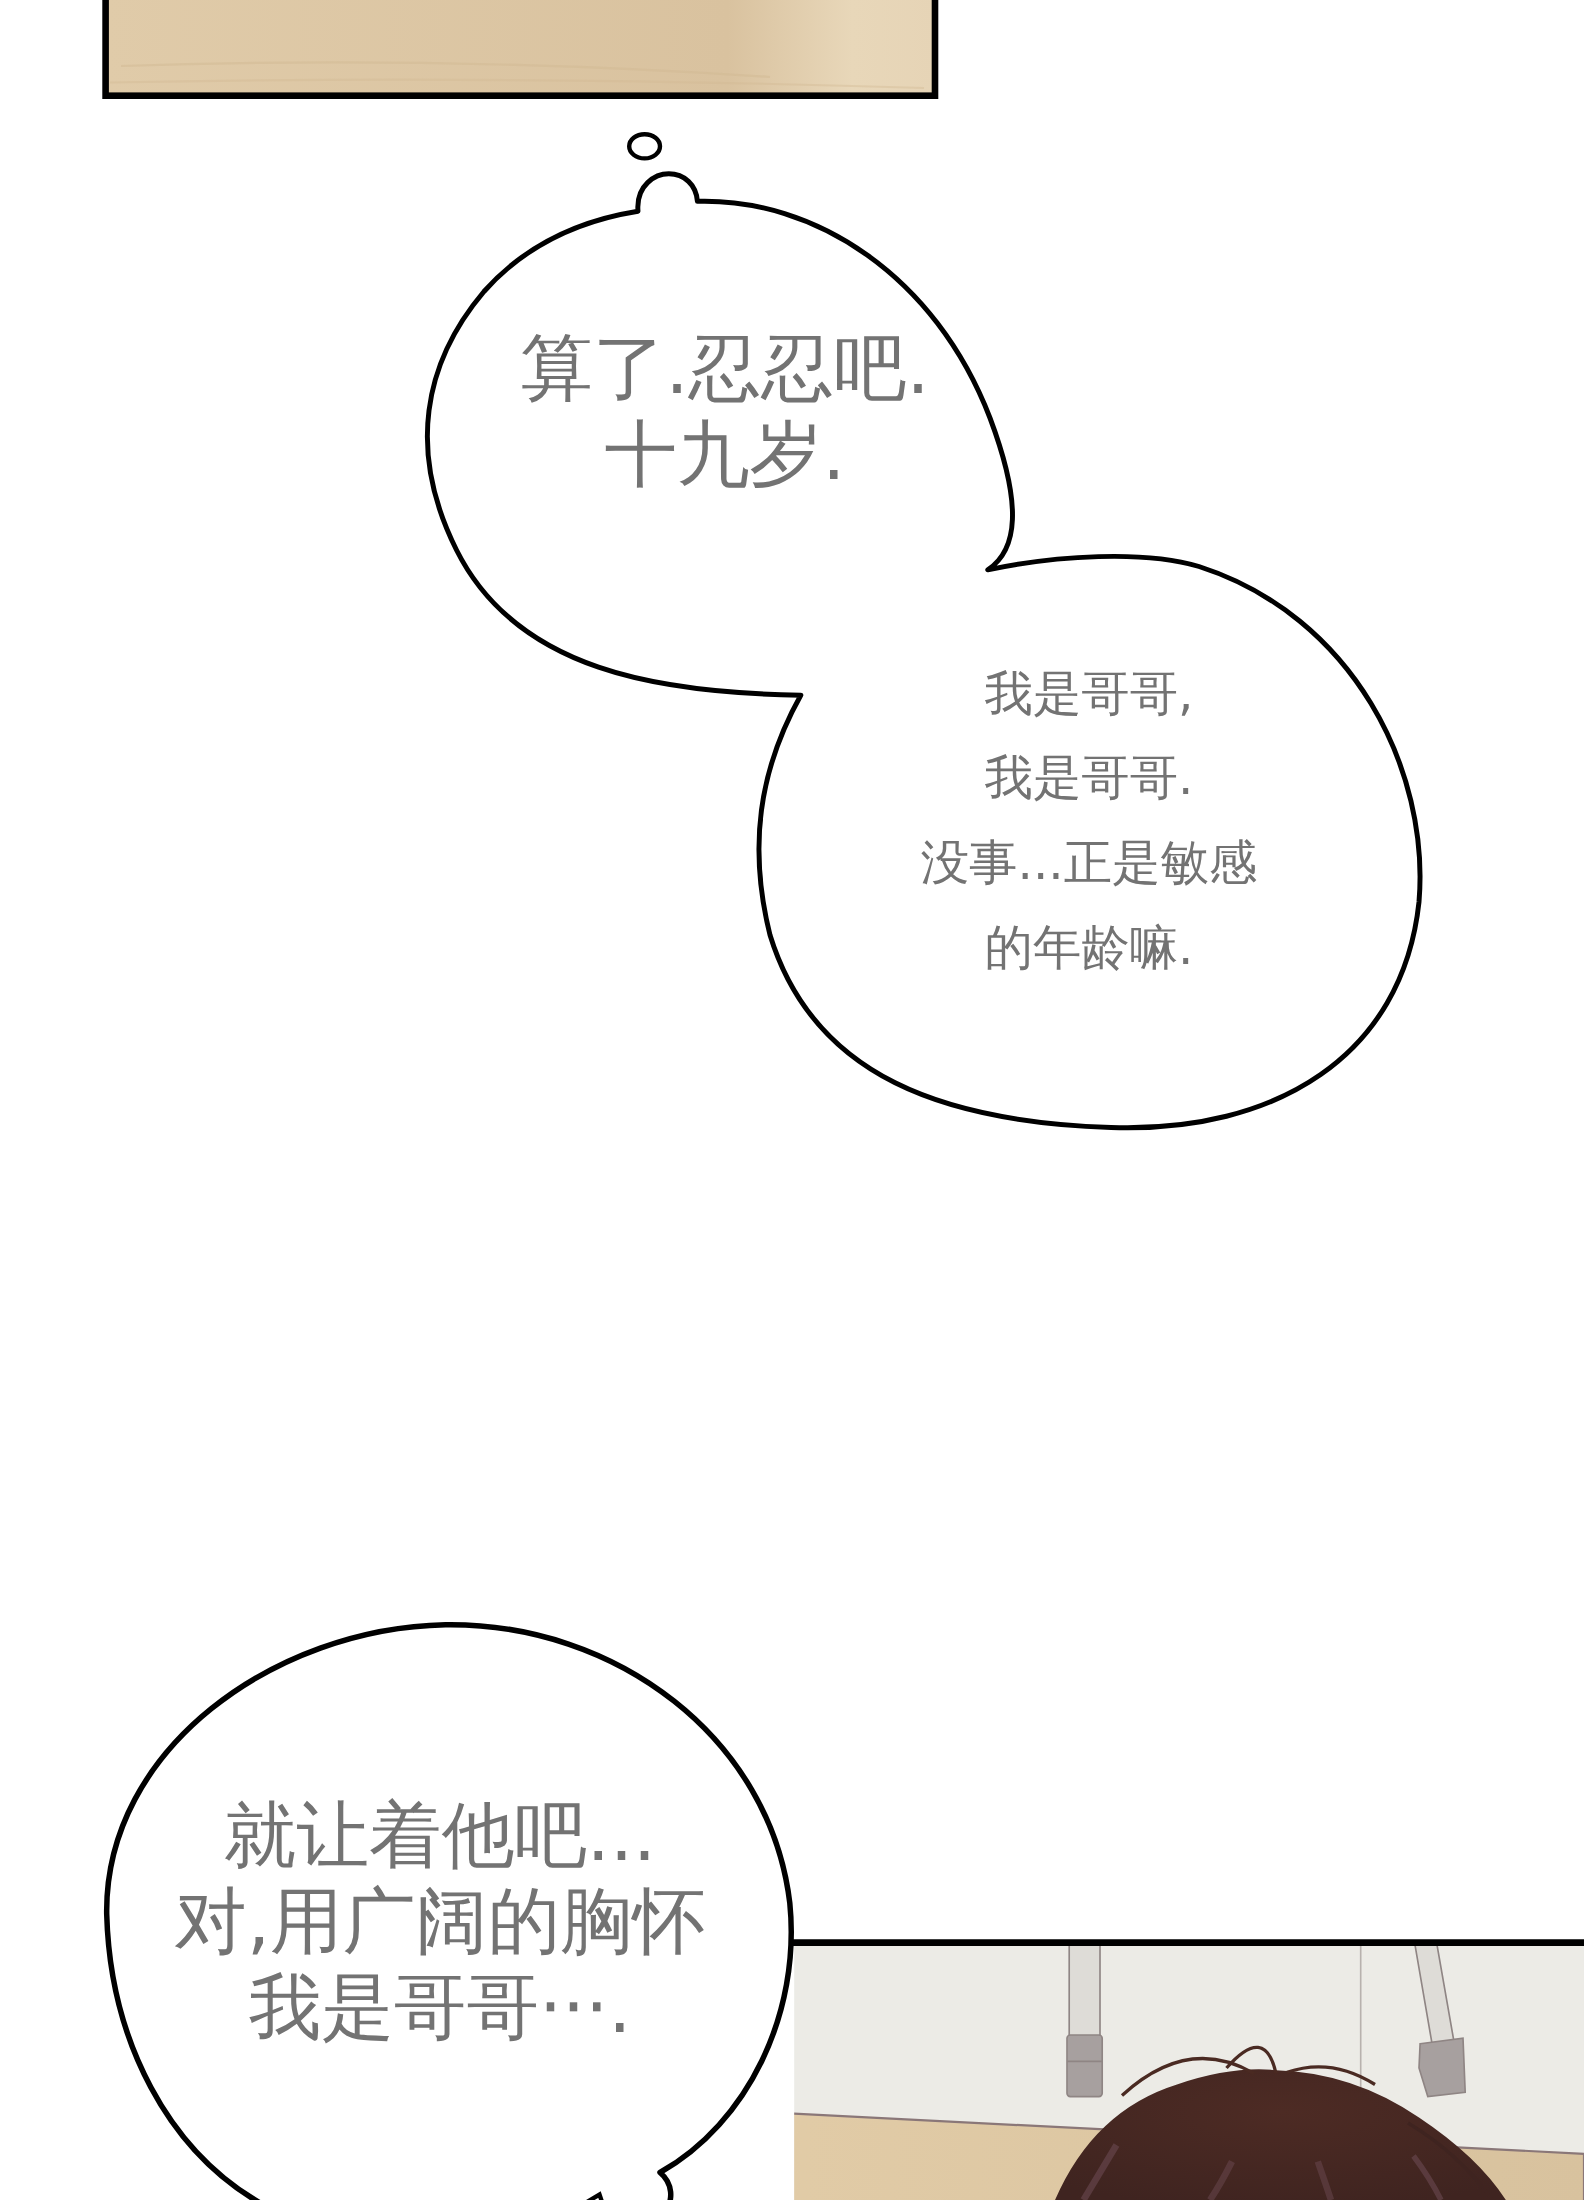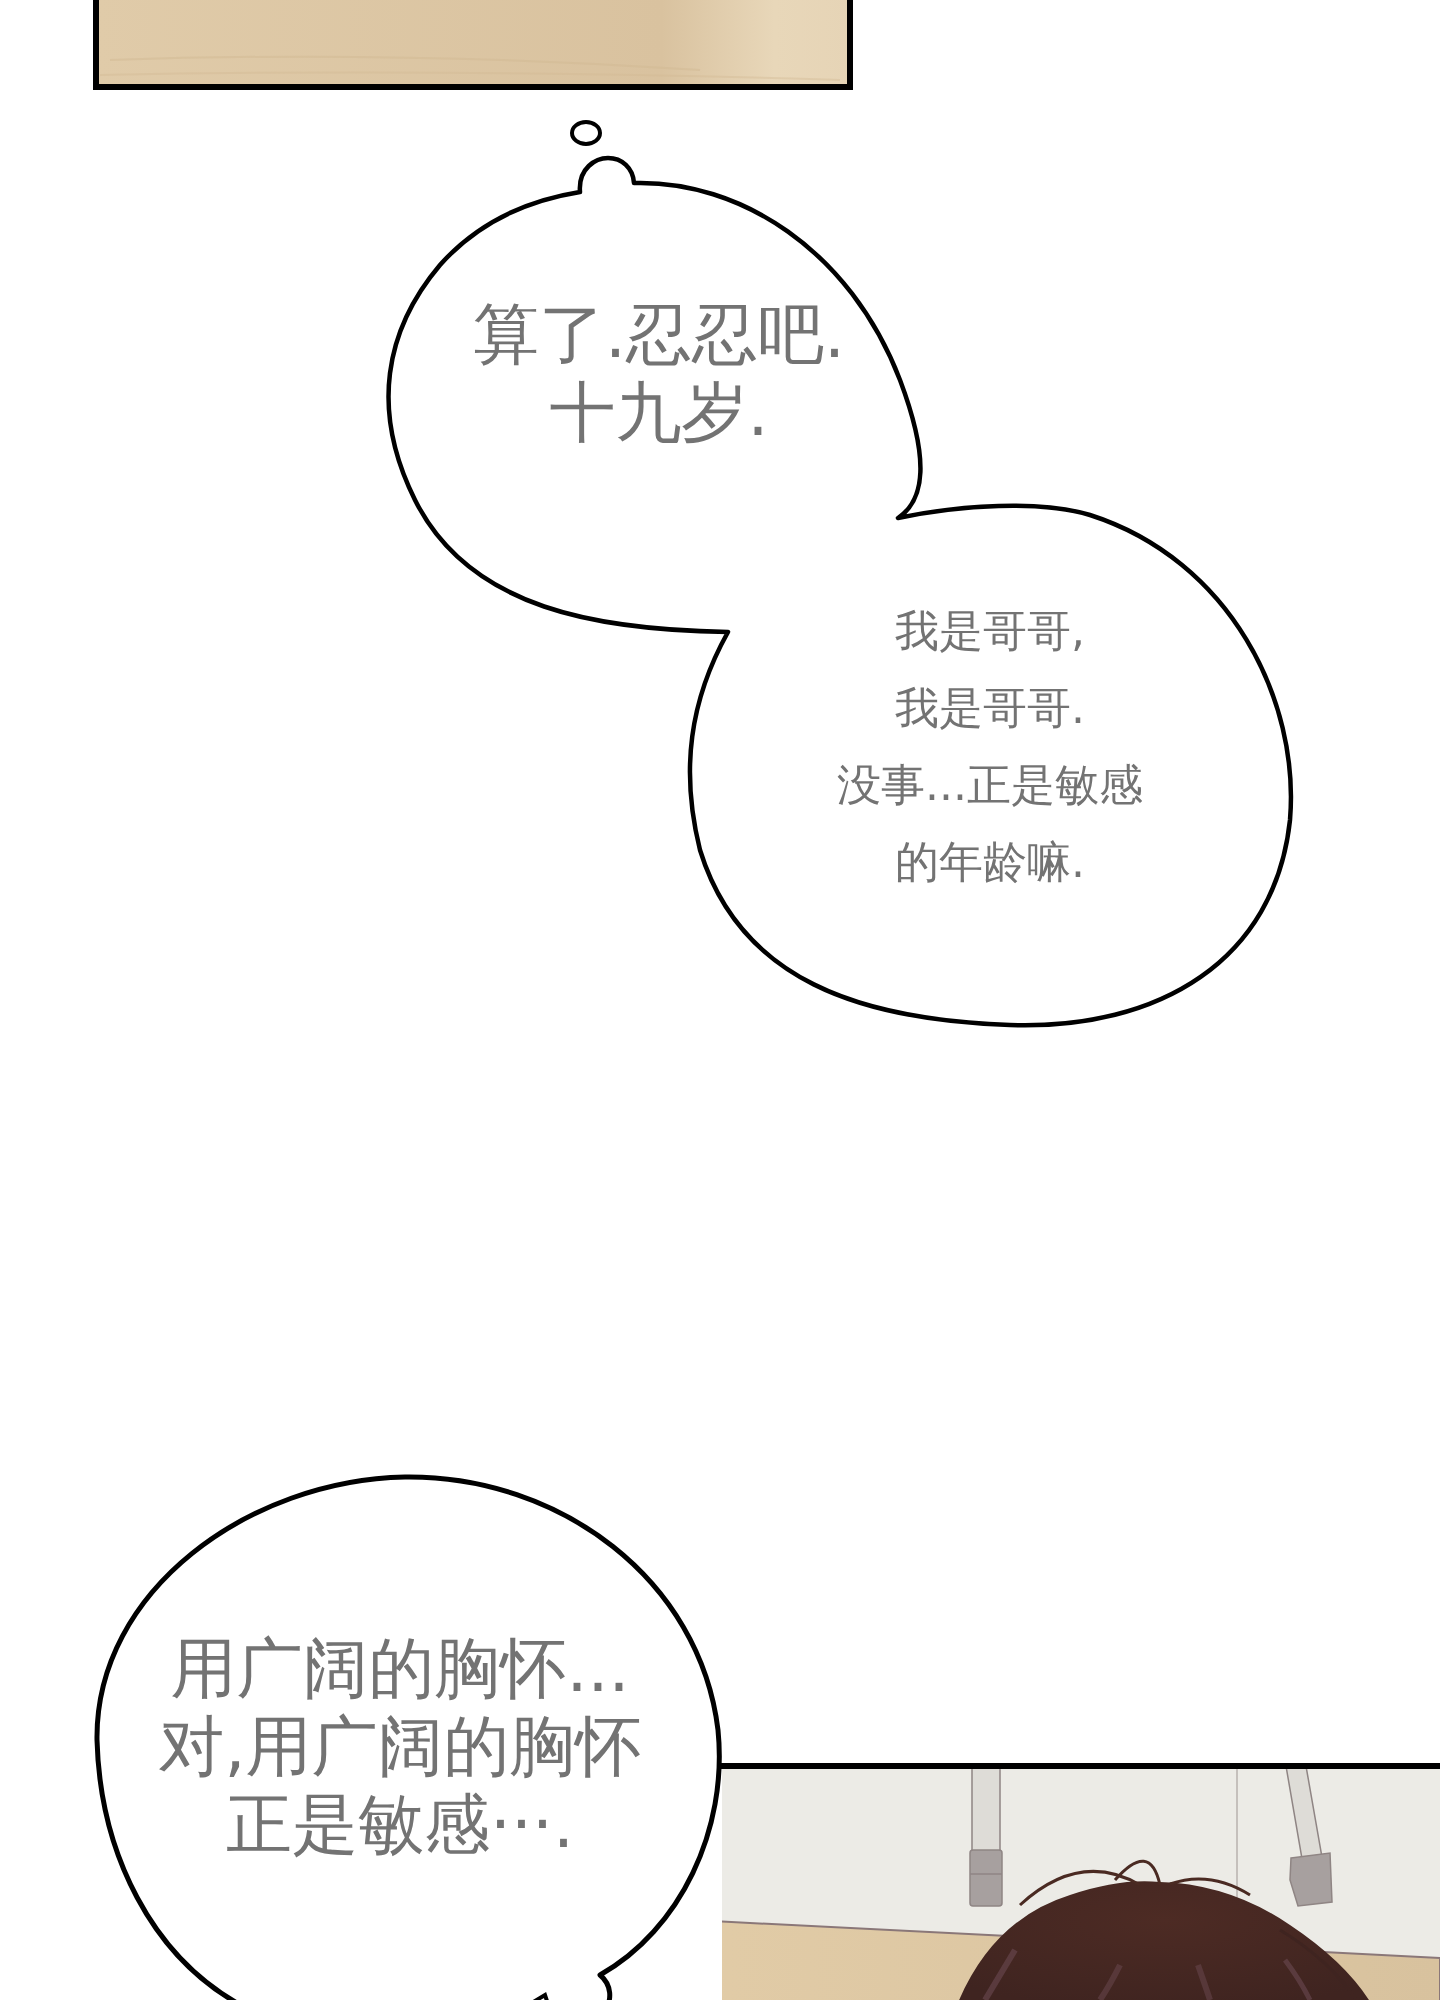--- a/index.html
+++ b/index.html
@@ -115,16 +115,16 @@
 </div>
 
 <div class="bubble-text" id="b2-text">
   <span class="line">我是哥哥,</span>
   <span class="line">我是哥哥.</span>
   <span class="line">没事...正是敏感</span>
   <span class="line">的年龄嘛.</span>
 </div>
 
 <div class="bubble-text" id="b3-text">
-  <span class="line">用广阔的胸怀...</span>
+  <span class="line">就让着他吧...</span>
   <span class="line">对,用广阔的胸怀</span>
-  <span class="line">正是敏感···.</span>
+  <span class="line">我是哥哥···.</span>
 </div>
 
 </body></html>

